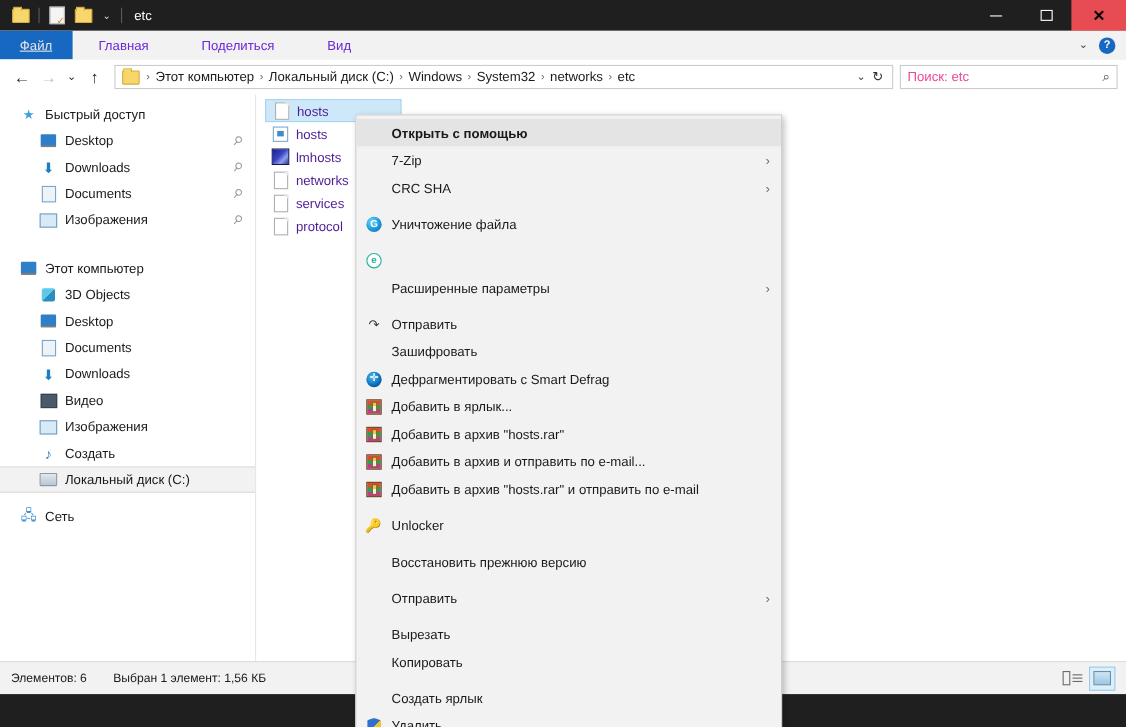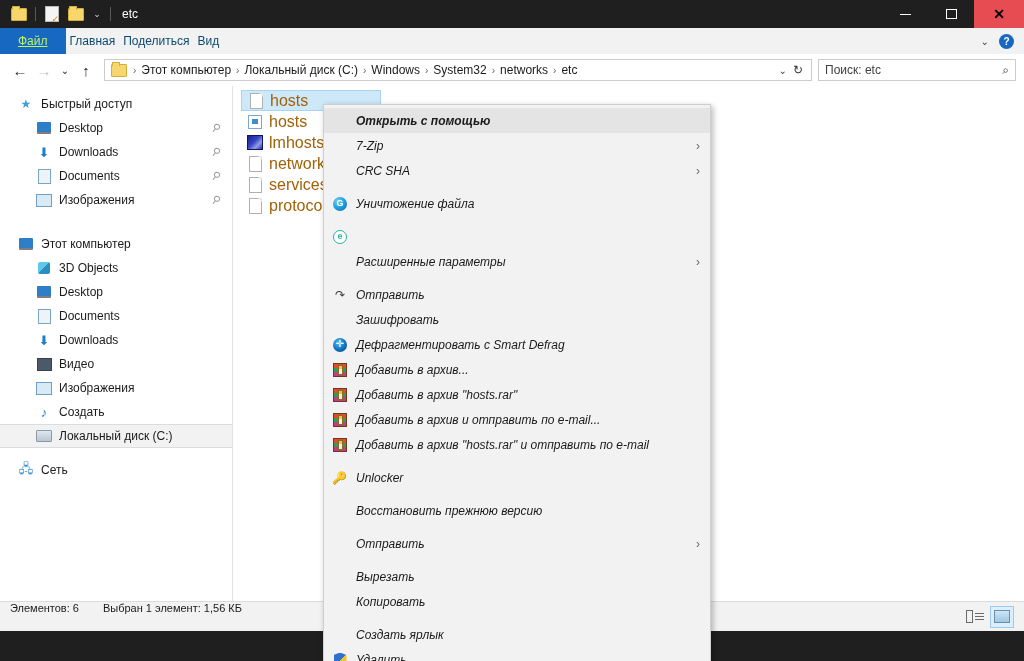--- a/index.html
+++ b/index.html
@@ -82,26 +82,26 @@
   
   .ribbon {
     position: absolute; left: 0; top: 28px;
     width: 1024px; height: 26px;
     background: #f2f2f2;
     border-bottom: 1px solid #dcdcdc;
     display: flex; align-items: stretch;
   }
   .tab {
     display: flex; align-items: center;
-    padding: 0 4px;
-    font-size: 12px; color: #0c4a6e;
+    padding: 0 24px;
+    font-size: 12px; color: #6d28d9;
     white-space: nowrap;
   }
   .tab.file {
-    background: #1668c1; color: #bef264;
+    background: #1668c1; color: #e5e5e5;
     padding: 0 18px;
     text-decoration: underline;
   }
   .ribbon-right {
     margin-left: auto; display: flex; align-items: center;
     padding-right: 10px; gap: 10px;
   }
   .ribbon-chevron { font-size: 10px; color: #444; }
   .help-icon {
     width: 15px; height: 15px; border-radius: 50%;
@@ -145,21 +145,21 @@
   .crumb-sep { font-size: 10px; color: #666; padding: 0 2px; }
   .crumb-spacer { flex: 1; }
   .crumb-chevron { font-size: 10px; color: #444; padding: 0 6px; }
   .refresh-icon { font-size: 12px; color: #333; padding-right: 4px; }
   .searchbox {
     width: 198px; height: 22px; margin-left: 6px;
     border: 1px solid #cccccc; background: #ffffff;
     display: flex; align-items: center;
     padding: 0 6px; box-sizing: border-box;
   }
-  .search-placeholder { font-size: 12px; color: #404040; flex: 1; }
+  .search-placeholder { font-size: 12px; color: #ec4899; flex: 1; }
   .search-icon { font-size: 12px; color: #4a4a4a; }
 
   
   .body {
     position: absolute; left: 0; top: 86px;
     width: 1024px; height: 515px;
     display: flex;
     background: #ffffff;
   }
   .sidebar {
@@ -209,22 +209,22 @@
   
   .filelist {
     flex: 1; height: 515px;
     background: #ffffff;
     padding-top: 4px; box-sizing: border-box;
     position: relative;
   }
   .file-row {
     height: 21px; margin-left: 8px;
     display: flex; align-items: center;
-    font-size: 16px; color: #a16207;
-    width: 140px; padding-left: 6px; box-sizing: border-box;
+    font-size: 12px; color: #4c1d95;
+    width: 124px; padding-left: 6px; box-sizing: border-box;
   }
   .file-row.selected {
     background: #cde8f9; border: 1px solid #a8d4ef;
   }
   .file-ico {
     width: 16px; height: 16px; margin-right: 6px;
     flex: 0 0 16px; display: flex; align-items: center; justify-content: center;
   }
   .pagefile {
     width: 11px; height: 14px; background: #ffffff;
@@ -265,21 +265,21 @@
     font-size: 12px; color: #1a1a1a;
     position: relative;
     box-sizing: border-box;
   }
   .mi.highlight { background: #e4e4e4; font-weight: bold; }
   .mi-ico {
     width: 20px; flex: 0 0 20px;
     display: flex; align-items: center; justify-content: center;
     margin-right: 6px;
   }
-  .mi-label { white-space: nowrap; font-style: italic; }
+  .mi-label { white-space: nowrap; }
   .mi-arrow {
     margin-left: auto; font-size: 12px; color: #6a6a6a; padding-right: 2px;
   }
   .mi-gap { height: 8px; }
 
   
   .ico-circle-blue {
     width: 14px; height: 14px; border-radius: 50%;
     background: radial-gradient(circle at 35% 32%, #6fd3f5 0%, #1e9ee0 50%, #0d63a8 100%);
     color: #ffffff; font-size: 9px; font-weight: bold;
@@ -325,21 +325,21 @@
     clip-path: polygon(50% 0%, 100% 18%, 100% 62%, 50% 100%, 0% 62%, 0% 18%);
     border-radius: 1px;
   }
 
   
   .statusbar {
     position: absolute; left: 0; top: 601px;
     width: 1024px; height: 30px;
     background: #f2f2f2;
     border-top: 1px solid #dcdcdc;
-    display: flex; 
+    display: flex; align-items: center;
     padding: 0 10px; box-sizing: border-box;
     font-size: 11px; color: #1a1a1a;
   }
   .status-item { margin-right: 24px; white-space: nowrap; }
   .view-btns { margin-left: auto; display: flex; gap: 4px; align-items: center; }
   .view-btn {
     width: 22px; height: 20px;
     display: flex; align-items: center; justify-content: center;
   }
   .view-btn.active { background: #dbeefb; border: 1px solid #9fcbe8; }
@@ -621,21 +621,21 @@
     <div class="mi">
       <span class="mi-ico">
           <span class="ico-defrag"></span>
         </span>
       <span class="mi-label">Дефрагментировать с Smart Defrag</span>
     </div>
     <div class="mi">
       <span class="mi-ico">
           <span class="ico-rar"></span>
         </span>
-      <span class="mi-label">Добавить в архив...</span>
+      <span class="mi-label">Добавить в ярлык...</span>
     </div>
     <div class="mi">
       <span class="mi-ico">
           <span class="ico-rar"></span>
         </span>
       <span class="mi-label">Добавить в архив "hosts.rar"</span>
     </div>
     <div class="mi">
       <span class="mi-ico">
           <span class="ico-rar"></span>

